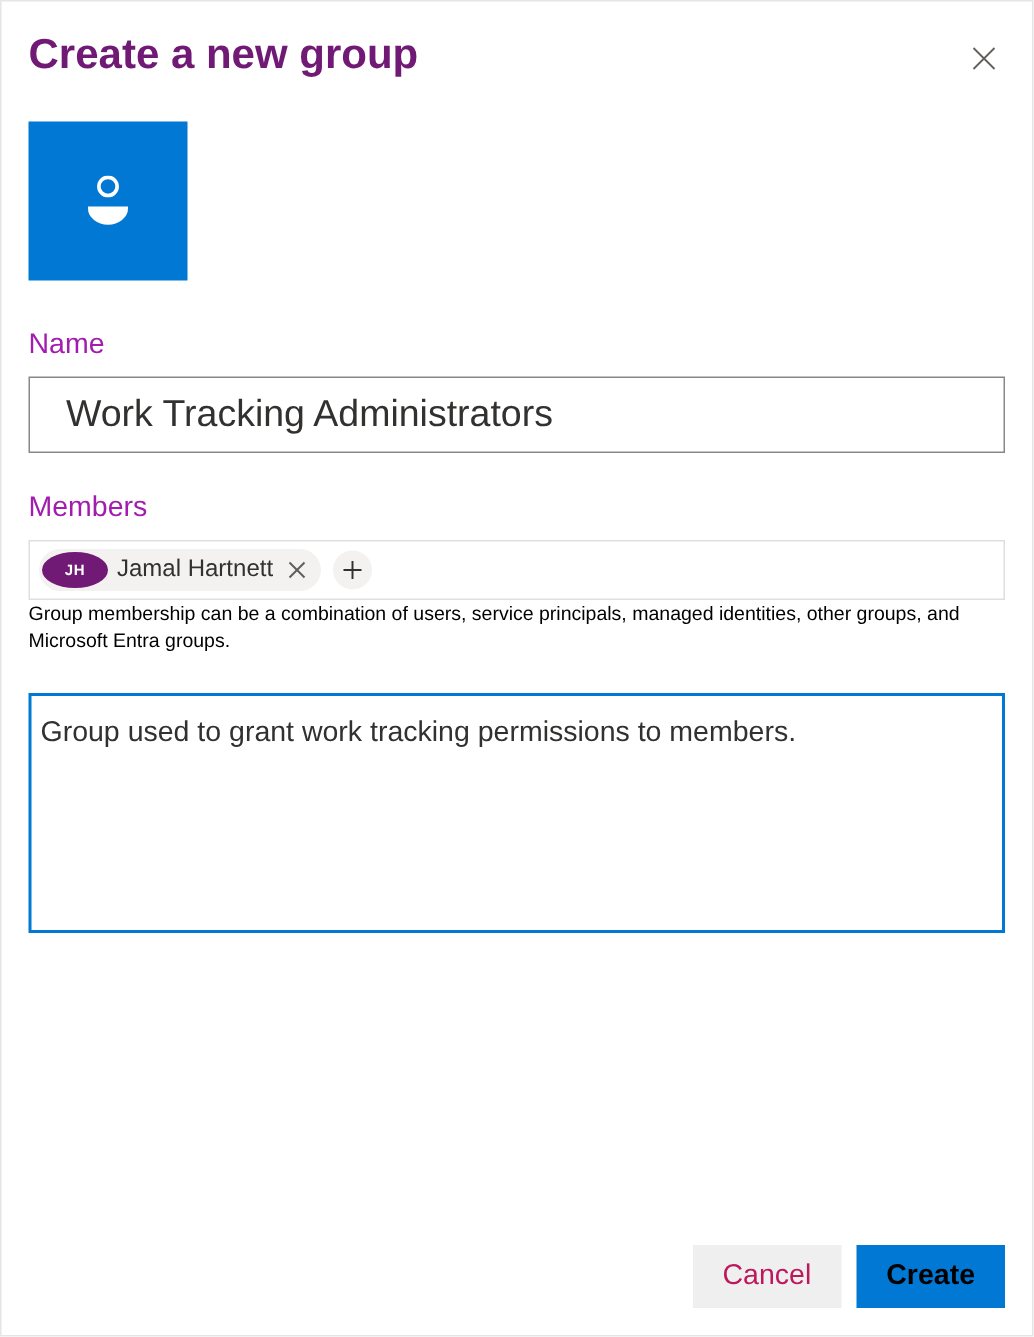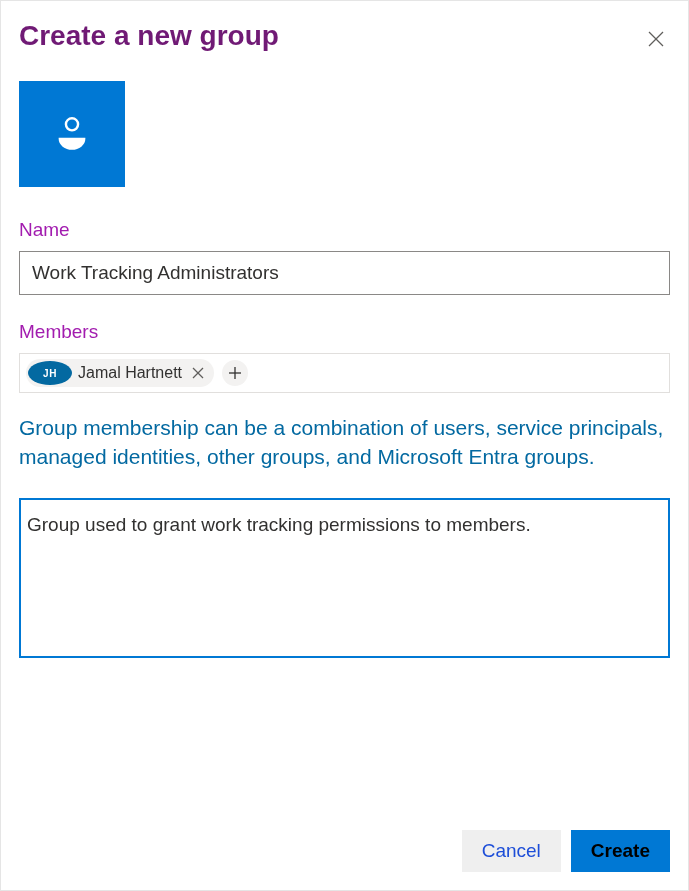--- a/index.html
+++ b/index.html
@@ -67,22 +67,22 @@
       margin-bottom: 26px;
     }
     .label {
       font-size: 19px;
       color: #a21caf;
       margin-bottom: 10px;
       display: block;
     }
     .text-input {
       width: 100%;
-      padding: 10px 12px;
-      font-size: 19px;
+      padding: 10px 24px;
+      font-size: 25px;
       border: 1px solid #8a8886;
       font-family: inherit;
       color: #323130;
       outline: none;
       background: #fff;
     }
     .members-box {
       width: 100%;
       border: 1px solid #e1dfdd;
       padding: 4px 6px;
@@ -97,21 +97,21 @@
       background: #f3f2f1;
       border-radius: 16px;
       padding: 2px 6px 2px 2px;
       gap: 6px;
       height: 28px;
     }
     .chip-avatar {
       width: 44px;
       height: 24px;
       border-radius: 50%;
-      background: #0369a1;
+      background: #701a75;
       color: #fff;
       font-size: 10px;
       font-weight: 600;
       display: flex;
       align-items: center;
       justify-content: center;
       letter-spacing: 0.5px;
     }
     .chip-label {
       font-size: 16px;
@@ -140,23 +140,23 @@
       display: flex;
       align-items: center;
       justify-content: center;
       color: #323130;
     }
     .add-btn svg {
       width: 14px;
       height: 14px;
     }
     .help-text {
-      font-size: 21px;
-      color: #0369a1;
-      margin-top: 20px;
+      font-size: 13px;
+      color: #000000;
+      margin-top: 0;
       line-height: 1.4;
     }
     .textarea {
       width: 100%;
       padding: 12px 6px;
       font-size: 19px;
       border: 2px solid #0078d4;
       font-family: inherit;
       color: #323130;
       outline: none;
@@ -175,21 +175,21 @@
     .btn {
       padding: 10px 20px;
       font-size: 19px;
       font-family: inherit;
       border: none;
       cursor: pointer;
       min-width: 86px;
     }
     .btn-secondary {
       background: #efefef;
-      color: #1d4ed8;
+      color: #be185d;
     }
     .btn-primary {
       background: #0078d4;
       color: #000000;
       font-weight: 600;
     }
   </style>
 </head>
 <body>
 

